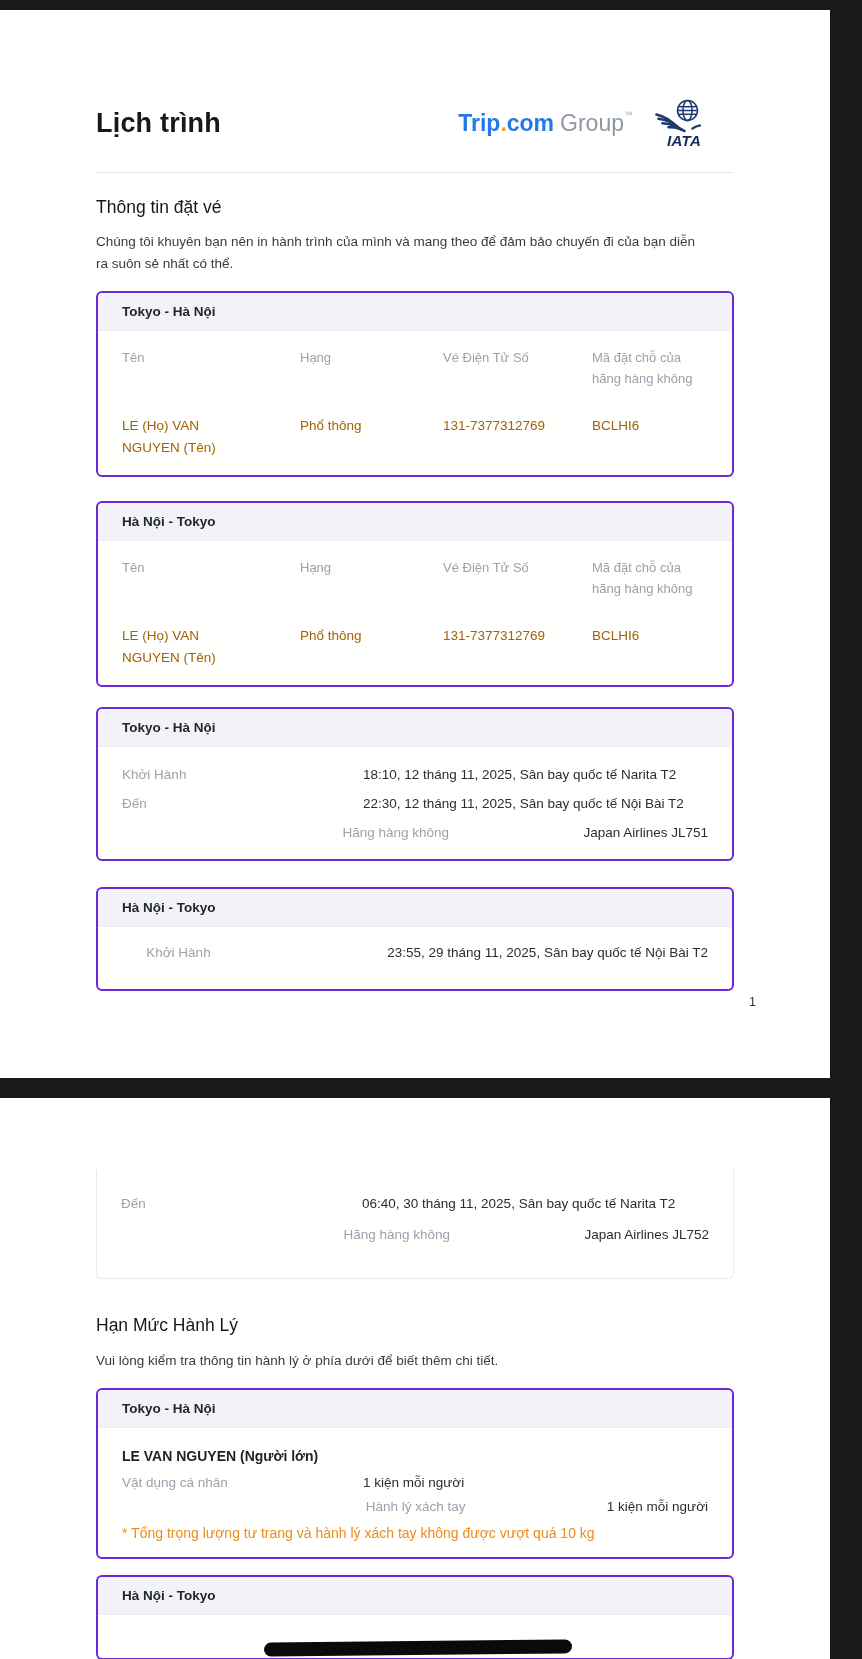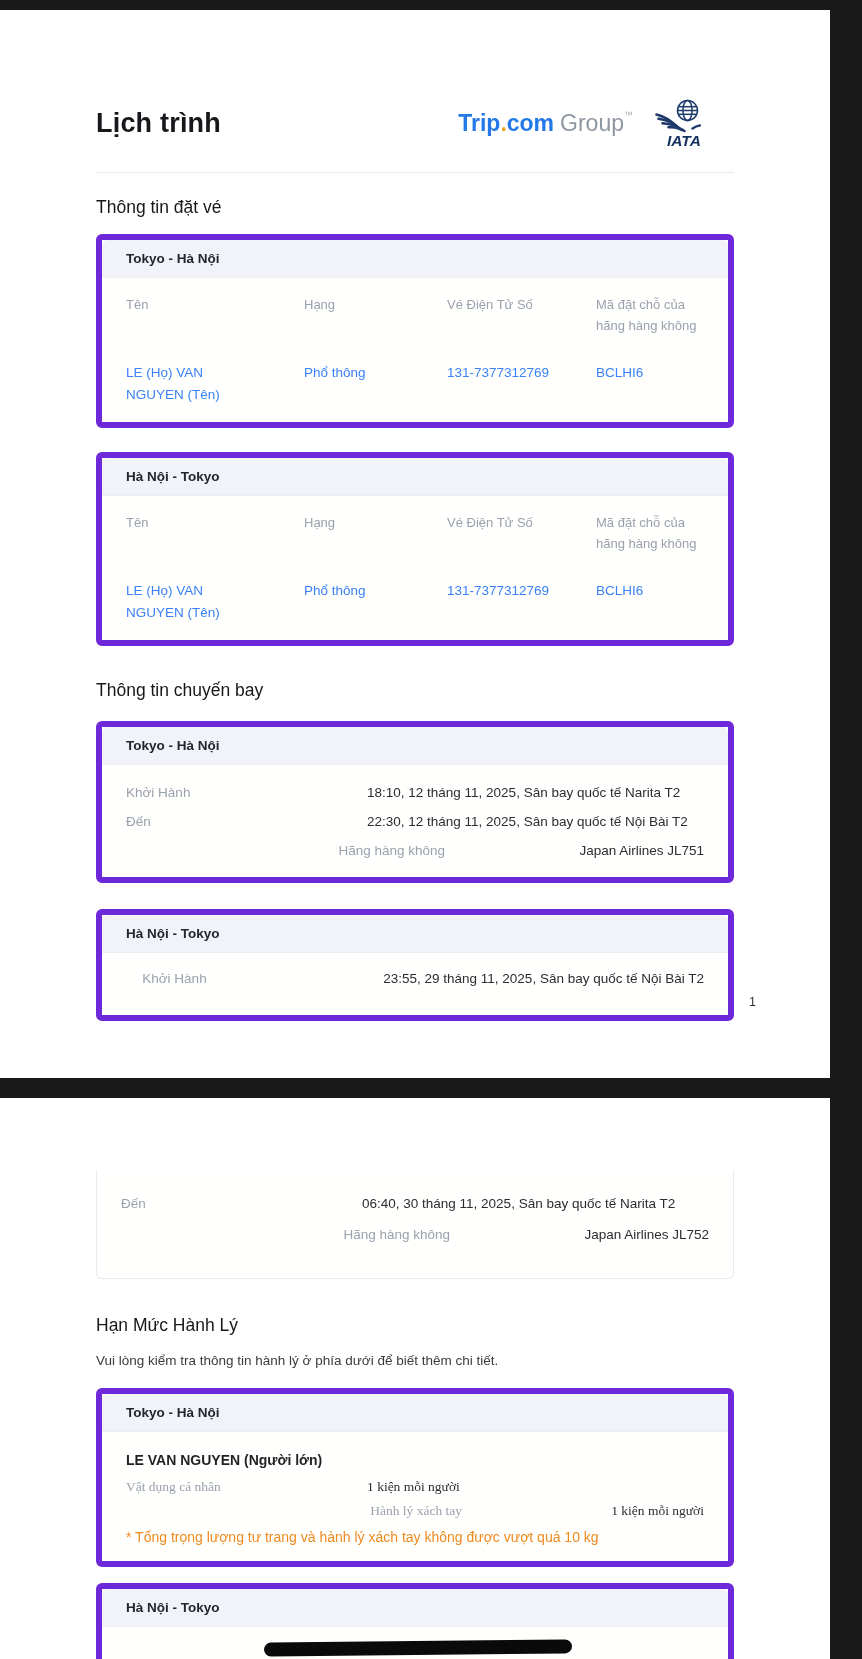--- a/index.html
+++ b/index.html
@@ -25,50 +25,50 @@
   .iata{margin-left:22px;display:block;}
 
   hr.rule{border:none;border-top:1px solid #e9e9e9;margin:24px 0 0;}
 
   h2.section{font-size:17.5px;font-weight:normal;color:#17181c;margin:24px 0 0;}
   p.note{font-size:13.5px;color:#3a3b3f;line-height:22px;margin:13px 0 0;max-width:604px;}
   .code-line{font-size:13.5px;color:#3a3b3f;margin-top:3px;}
   a.code-link{color:#4b71c9;text-decoration:none;}
 
   
-  .card{border:6px solid #6d28d9;border-radius:6px;margin-top:16px;background:#fffffe;}
+  .card{border:2px solid #6d28d9;border-radius:6px;margin-top:16px;background:#fffffe;}
   .card-head{background:#f1f3f8;border-bottom:1px solid #eceef4;border-radius:6px 6px 0 0;
     padding:11px 24px;font-size:13.5px;font-weight:bold;color:#23262c;}
   .card-body{padding:16px 24px 16px;}
 
   
   .ptable{display:grid;grid-template-columns:170px 135px 141px 1fr;gap:8px;}
   .ptable .th{color:#9aa2ad;font-size:13px;line-height:21px;padding-bottom:18px;font-weight:400;}
   .ptable .th span{display:inline-block;max-width:138px;}
-  .ptable .td{color:#3b82f6;font-size:13.5px;line-height:22px;}
+  .ptable .td{color:#a16207;font-size:13.5px;line-height:22px;}
   .ptable .td span{display:inline-block;max-width:122px;}
 
   
   .frow{display:flex;font-size:13.5px;line-height:16px;margin-bottom:13px;}
   .frow:last-child{margin-bottom:2px;justify-content:flex-end;}
   .frow .lab{width:241px;flex:0 0 241px;color:#9aa2ad;}
   .frow .val{color:#2c2d31;}
 
   .fbody{padding:20px 24px 16px;}
   .fbody2{padding:18px 24px 26px;}
 
   .page-num{position:absolute;top:985px;right:74px;font-size:12.5px;color:#333;}
 
   
   .cont-card{border:1px solid #e8eaf0;border-top:none;border-radius:0 0 6px 6px;margin-top:72px;background:#fffffe;}
   .cont-body{padding:26px 24px 20px;}
   .cont-body .frow{margin-bottom:15px;}
 
   .pax-name{font-size:14px;font-weight:bold;color:#1f2125;margin:2px 0 10px;}
-  .bag-rows .frow{margin-bottom:7px;line-height:17px;font-family:Liberation Serif, serif;}
+  .bag-rows .frow{margin-bottom:7px;line-height:17px;}
   .warn{color:#ee8a1e;font-size:14px;margin-top:9px;line-height:18px;}
   .bagbody{padding:18px 24px 15px;}
   .bagbody2{padding:28px 24px 15px;}
 
   .redaction{position:absolute;left:264px;top:543px;width:308px;height:14px;background:#0a0a0a;
     border-radius:8px;transform:rotate(-.6deg);}
 </style>
 </head>
 <body>
 
@@ -95,20 +95,21 @@
             <path d="M37.5 30.5 C40 28.8 42.8 27.8 45 27.4" stroke-width="2.4"></path>
           </g>
           <text x="12" y="48" font-size="15.5" font-weight="bold" font-style="italic" fill="#15325f">IATA</text>
         </svg>
       </div>
     </div>
 
     <hr class="rule">
 
     <h2 class="section">Thông tin đặt vé</h2>
+    <p class="note">Chúng tôi khuyên bạn nên in hành trình của mình và mang theo để đảm bảo chuyến đi của bạn diễn ra suôn sẻ nhất có thể.</p>
 
     <div class="card">
       <div class="card-head">Tokyo - Hà Nội</div>
       <div class="card-body">
         <div class="ptable">
           <div class="th">Tên</div>
           <div class="th">Hạng</div>
           <div class="th">Vé Điện Tử Số</div>
           <div class="th"><span>Mã đặt chỗ của hãng hàng không</span></div>
           <div class="td"><span>LE (Họ) VAN NGUYEN (Tên)</span></div>
@@ -128,21 +129,20 @@
           <div class="th">Vé Điện Tử Số</div>
           <div class="th"><span>Mã đặt chỗ của hãng hàng không</span></div>
           <div class="td"><span>LE (Họ) VAN NGUYEN (Tên)</span></div>
           <div class="td">Phổ thông</div>
           <div class="td">131-7377312769</div>
           <div class="td">BCLHI6</div>
         </div>
       </div>
     </div>
 
-    <h2 class="section" style="margin-top:34px;">Thông tin chuyến bay</h2>
 
     <div class="card" style="margin-top:20px;">
       <div class="card-head">Tokyo - Hà Nội</div>
       <div class="fbody">
         <div class="frow">
           <span class="lab">Khởi Hành</span>
           <span class="val">18:10, 12 tháng 11, 2025, Sân bay quốc tế Narita T2</span>
         </div>
         <div class="frow">
           <span class="lab">Đến</span>

